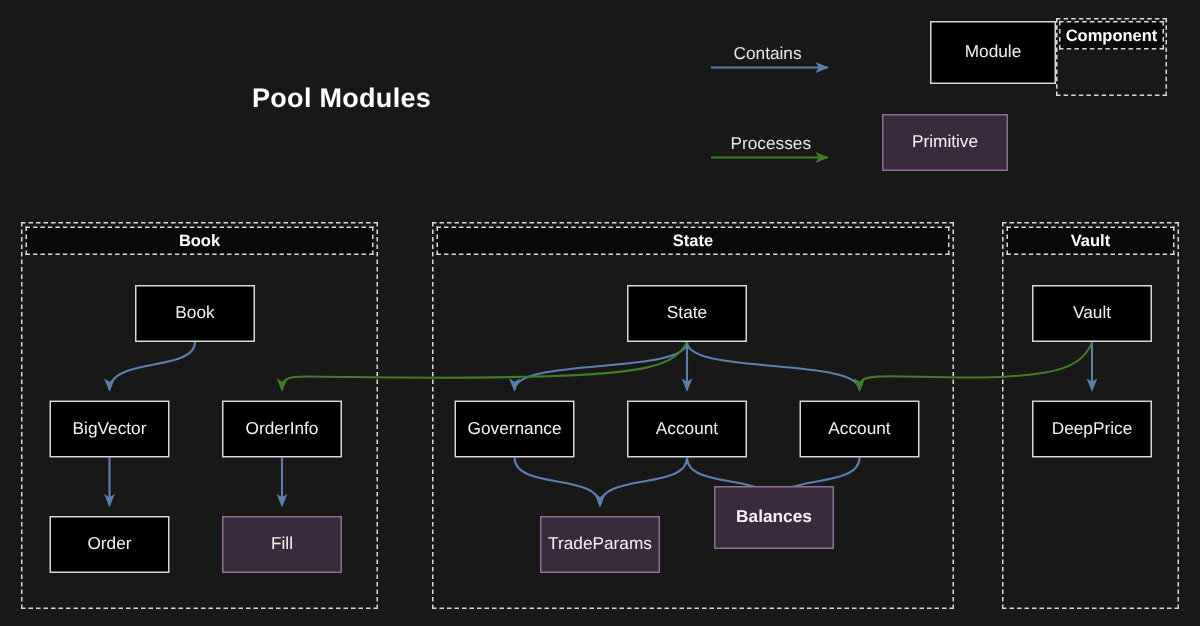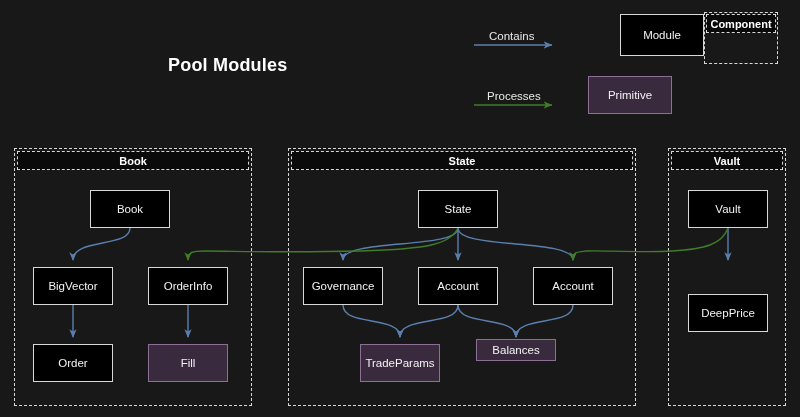--- a/index.html
+++ b/index.html
@@ -208,24 +208,24 @@
   </div>
   <div class="node module" style="left:418px; top:267px; width:80px; height:38px;">
     <span>Account</span>
   </div>
   <div class="node module" style="left:533px; top:267px; width:80px; height:38px;">
     <span>Account</span>
   </div>
   <div class="node primitive" style="left:360px; top:344px; width:80px; height:38px;">
     <span>TradeParams</span>
   </div>
-  <div class="node primitive" style="left:476px; top:339px; width:80px; height:22px;">
+  <div class="node primitive" style="left:476px; top:324px; width:80px; height:42px;font-weight:bold;">
     <span>Balances</span>
   </div>
 
   <div class="node module" style="left:688px; top:190px; width:80px; height:38px;">
     <span>Vault</span>
   </div>
-  <div class="node module" style="left:688px; top:267px; width:80px; height:38px;margin-top:27px;">
+  <div class="node module" style="left:688px; top:267px; width:80px; height:38px;">
     <span>DeepPrice</span>
   </div>
 
 </div>
 
 </body></html>

